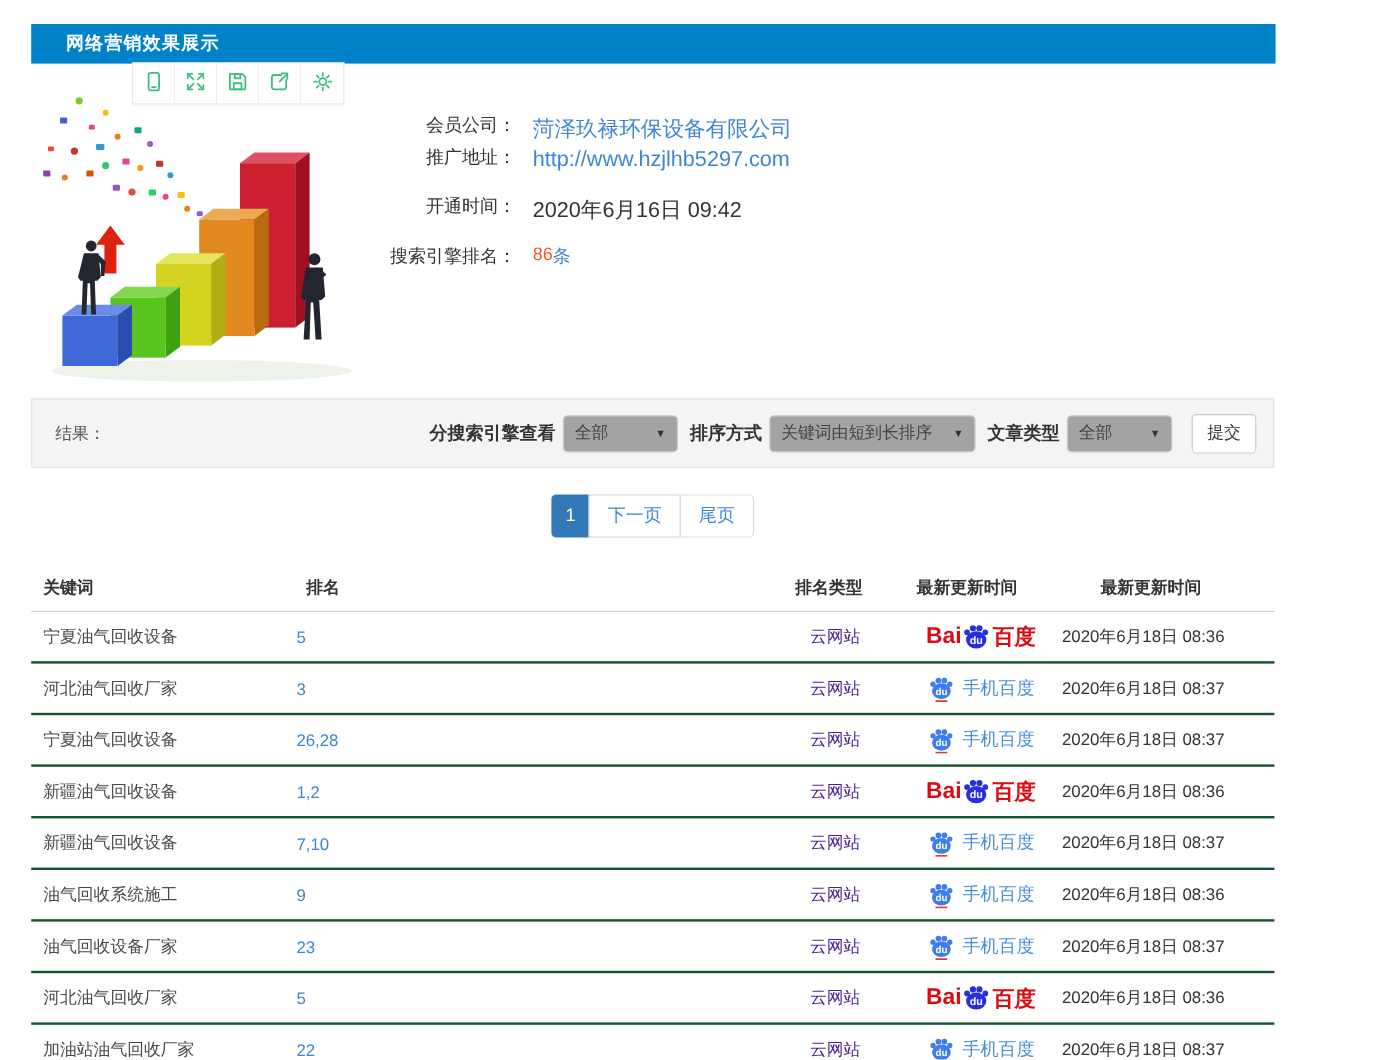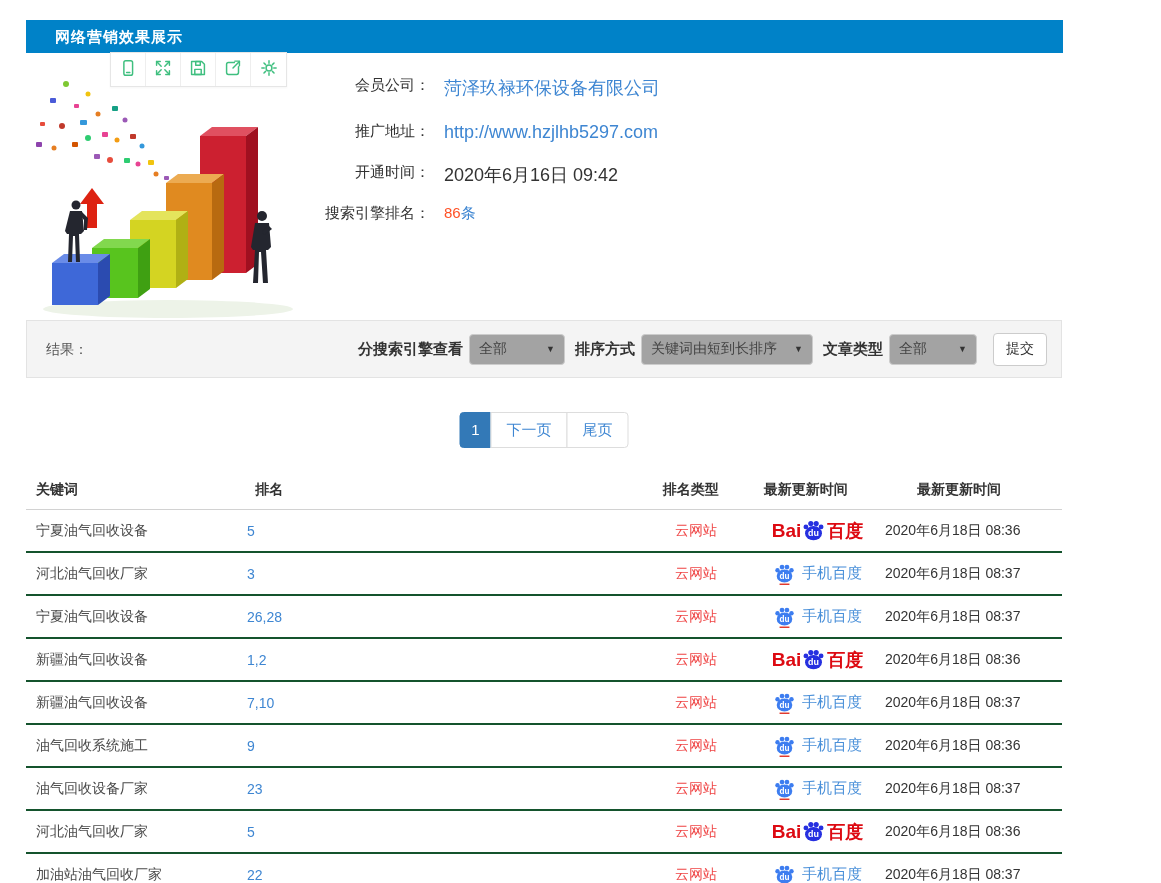--- a/index.html
+++ b/index.html
@@ -26,21 +26,21 @@
 
   
   .info-row { position:absolute; left:200px; width:640px; display:flex; align-items:flex-start; }
   .info-label { width:230px; text-align:right; font-size:15px; color:#333; }
   .info-value { margin-left:14px; font-size:18px; color:#333; }
   .info-value.link { color:#3e86d2; cursor:pointer; }
   .info-count { margin-left:14px; font-size:15px; color:#ff5126; }
   .info-suffix { font-size:15px; color:#3e86d2; }
 
   
-  .filter-bar { position:absolute; left:26px; top:320px; width:1036px; height:58px;
+  .filter-bar { position:absolute; left:26px; top:332px; width:1036px; height:58px;
     background:#f4f4f4; border:1px solid #e3e3e3; }
   .result-label { position:absolute; left:19px; top:0; line-height:56px; font-size:14px; color:#555; }
   .filter-controls { position:absolute; right:14px; top:0; height:56px;
     display:flex; align-items:center; }
   .filter-label { font-size:15px; font-weight:bold; color:#333; margin:0 6px 0 10px; white-space:nowrap; }
   .dropdown { height:31px; background:#a3a3a3; border:1px solid #ccc; border-radius:4px;
     display:flex; align-items:center; justify-content:space-between;
     padding:0 9px; font-size:14px; color:#444; cursor:pointer; }
   .dd-engine { width:96px; } .dd-sort { width:172px; } .dd-article { width:88px; }
   .dd-arrow { font-size:9px; color:#333; margin-left:8px; }
@@ -64,21 +64,21 @@
     font-weight:bold; color:#333;gap:36px; }
   .trow { display:flex; align-items:center; height:43px; border-bottom:2px solid #14532d; }
   .c1 { width:221px; padding-left:10px; }
   .c2 { width:428px; }
   .c3 { width:75px; }
   .c4 { width:135px; display:flex; align-items:center; justify-content:center; }
   .thead .c4 { justify-content:flex-start; }
   .c5 { width:167px; }
   .td-keyword { color:#4a4a4a; }
   .td-rank { color:#3e86d2; cursor:pointer; }
-  .td-ranktype { color:#ef4444; }
+  .td-ranktype { color:#4c1d95; }
   .td-updated { color:#333; }
 
   
   .bd-pc { display:flex; align-items:center; cursor:pointer; }
   .bd-bai { color:#dd0a12; font-weight:bold; font-size:19px; }
   .bd-cn  { color:#dd0a12; font-weight:bold; font-size:18px; margin-left:1px; }
   .bd-mobile { display:flex; align-items:center; cursor:pointer; }
   .bd-mob-text { color:#4a90d9; font-size:15px; margin-left:6px; }
   .paw { display:block; }
 </style>
@@ -203,21 +203,21 @@
     </g>
 
     <g fill="#24262f">
       <circle cx="234" cy="146" r="5"></circle>
       <path d="M227 153h14l2 24-3 3h-2l2 33h-5l-2-31h-2l-1 31h-5l2-33h-2l-2-3z"></path>
       <path d="M240 155l4 4-8 6-2-3z"></path>
     </g>
   </svg>
 </div>
 
-<div class="info-row" style="top:76px">
+<div class="info-row" style="top:95px">
   <span class="info-label">会员公司：</span>
   <span class="info-value link">菏泽玖禄环保设备有限公司</span>
 </div>
 <div class="info-row" style="top:122px">
   <span class="info-label">推广地址：</span>
   <span class="info-value link">http://www.hzjlhb5297.com</span>
 </div>
 <div class="info-row" style="top:163px">
   <span class="info-label">开通时间：</span>
   <span class="info-value">2020年6月16日 09:42</span>

